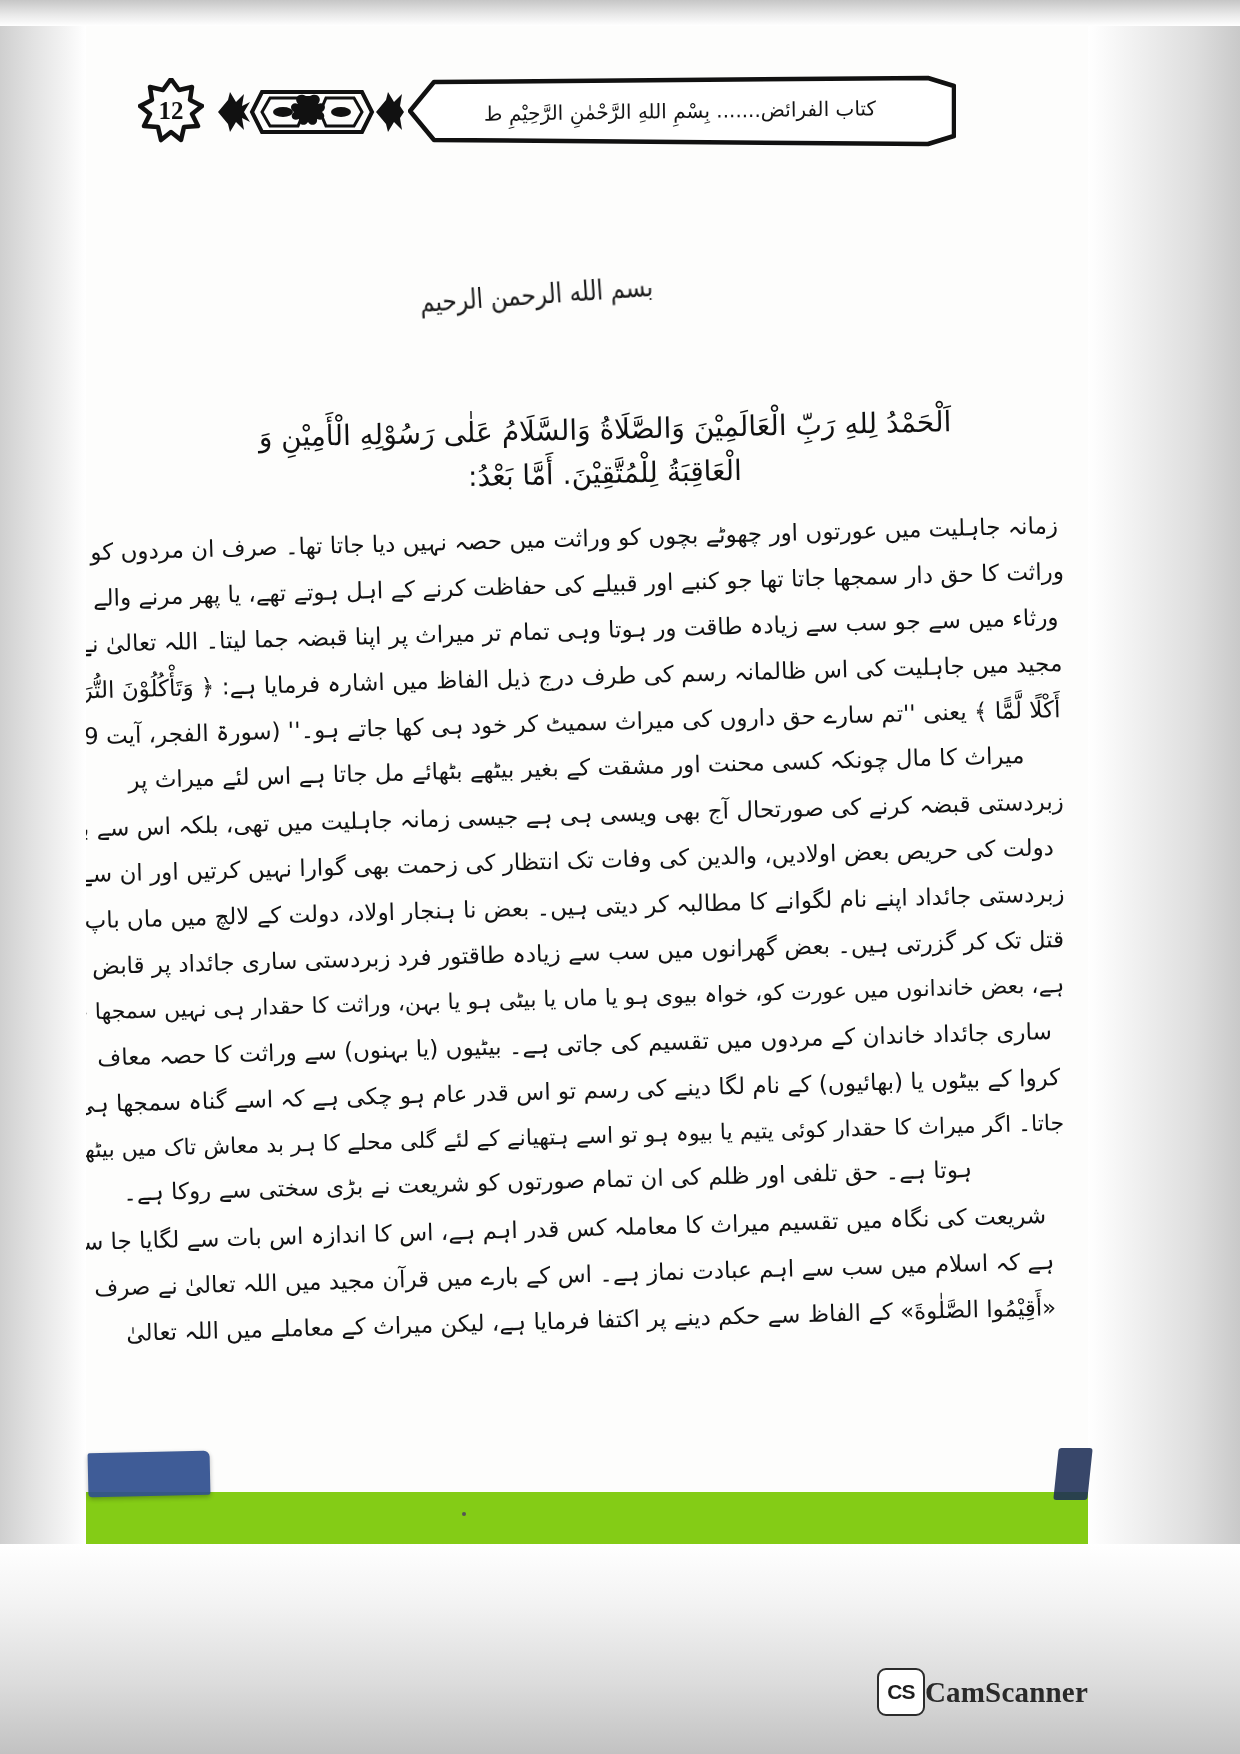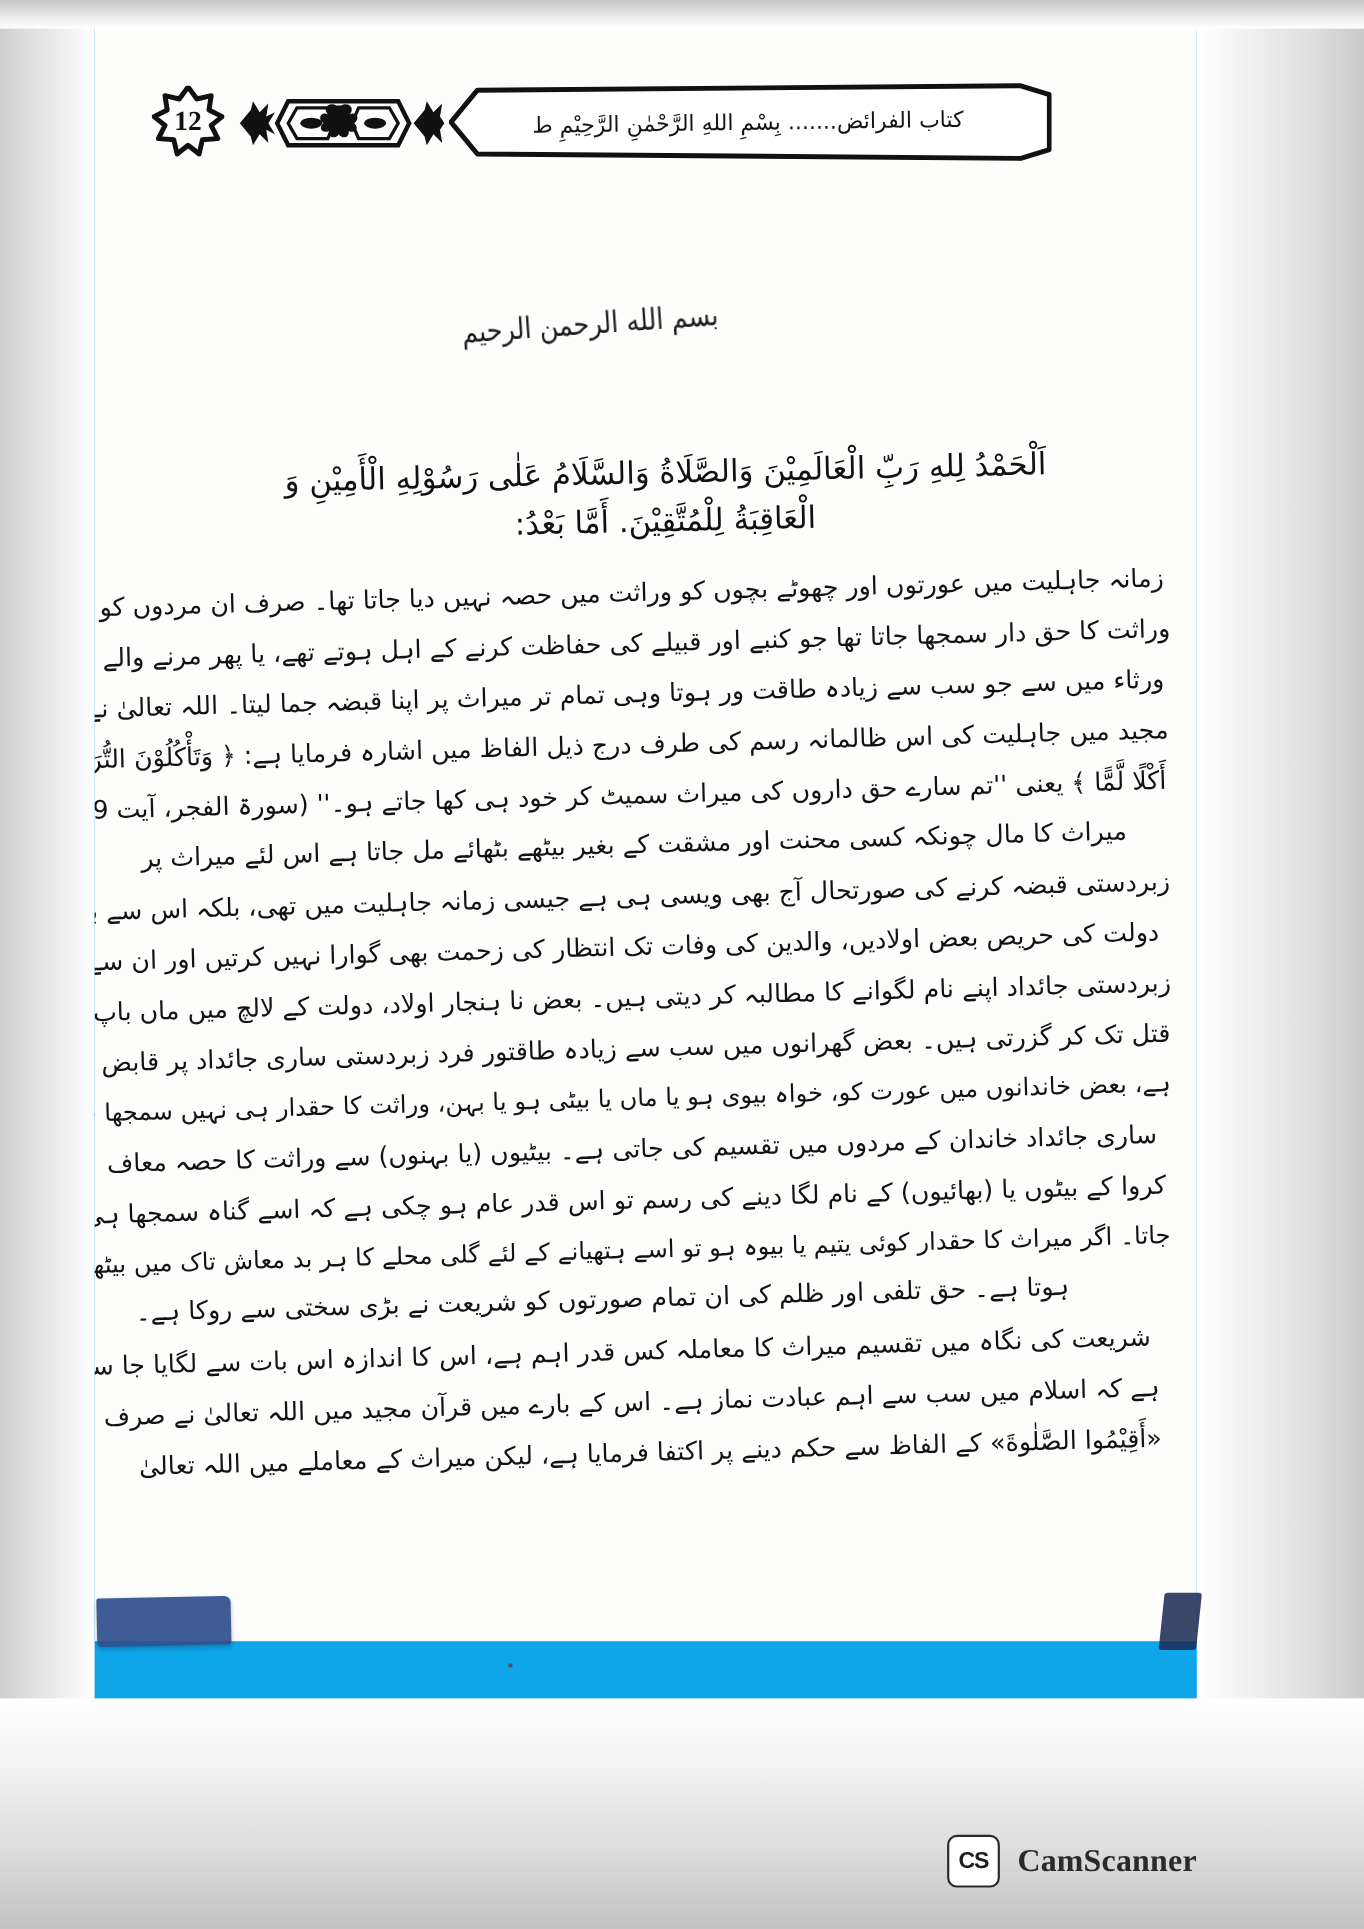--- a/index.html
+++ b/index.html
@@ -4,21 +4,21 @@
 <title>Scanned Page</title>
 <style>
   html,body{margin:0;padding:0;background:#b9b9b9;}
   body{
     font-family:"DejaVu Sans","Liberation Sans",sans-serif;
   }
   .page{
     position:relative;
     width:1240px;height:1754px;
     margin:0 auto;
-    background:#0ea5e9;
+    background:#84cc16;
     overflow:hidden;
   }
   
   .scan-edge-left{
     position:absolute;left:0;top:0;width:86px;height:1754px;
     background:linear-gradient(90deg,#cfcfcf 0%,#e2e2e2 38%,#f4f4f4 78%,#ffffff 100%);
   }
   .scan-edge-right{
     position:absolute;right:0;top:0;width:152px;height:1754px;
     background:linear-gradient(270deg,#c9c9c9 0%,#dedede 30%,#f2f2f2 72%,#ffffff 100%);
@@ -118,21 +118,21 @@
     transform-origin:right center;
   }
 
   
   .footer-dot{
     position:absolute;left:462px;top:1512px;width:4px;height:4px;
     background:#555;border-radius:50%;
   }
   .camscanner{
     position:absolute;right:152px;bottom:38px;
-    display:flex;align-items:center;gap:16px;margin-left:12px;
+    display:flex;align-items:center;gap:0;margin-left:12px;
   }
   .cs-badge{
     width:44px;height:44px;border-radius:9px;
     background:#ffffff;border:2px solid #2b2b2b;
     display:flex;align-items:center;justify-content:center;
     font-family:"Liberation Sans",sans-serif;
     font-weight:700;font-size:21px;color:#1d1d1d;letter-spacing:-1px;
   }
   .cs-word{
     font-family:Liberation Serif, serif;

